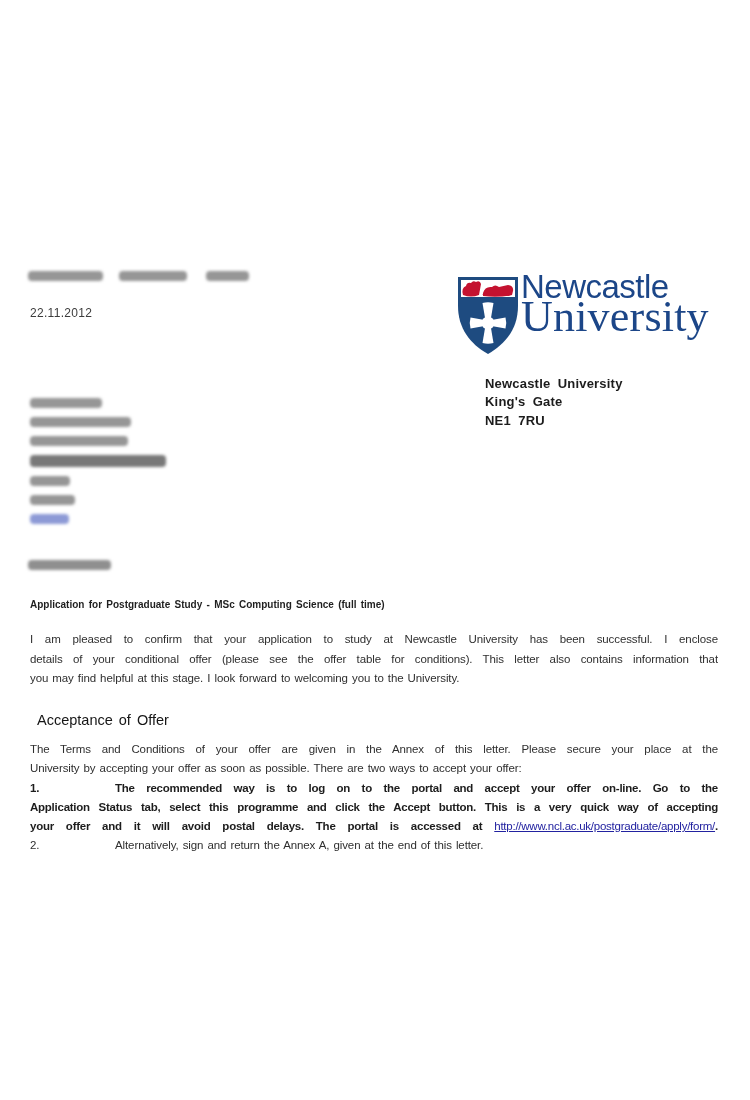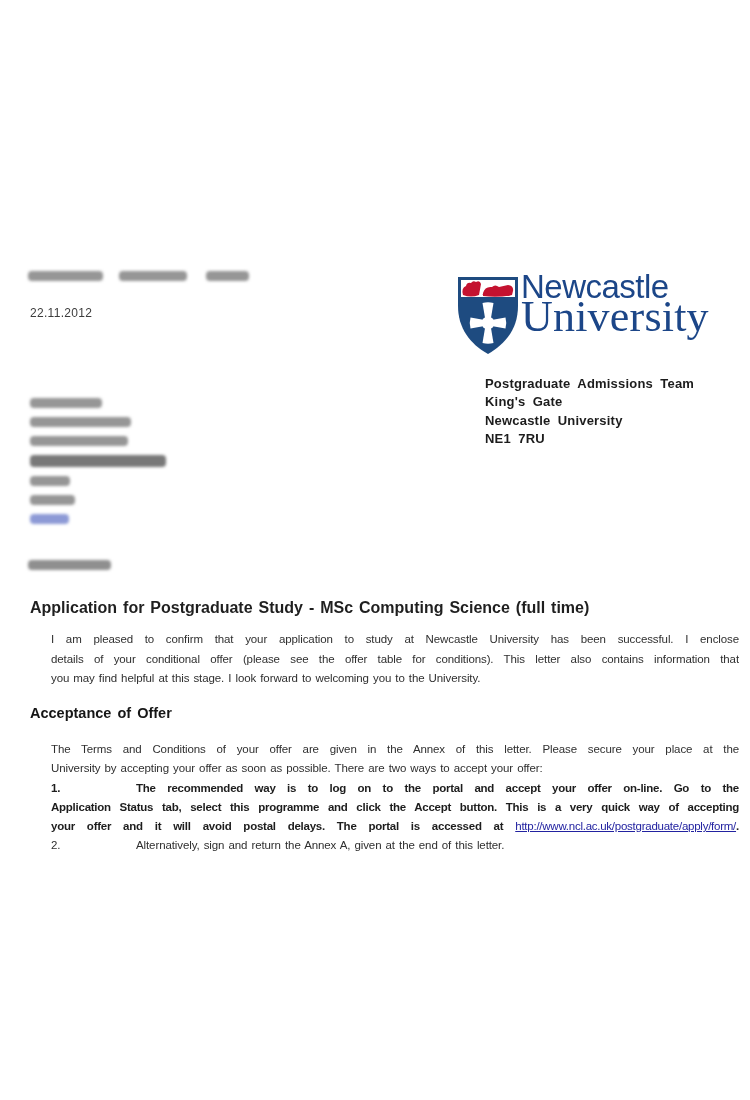--- a/index.html
+++ b/index.html
@@ -23,30 +23,30 @@
   .logo-text { position:absolute; left:521px; top:272px; line-height:30px; color:#1c4688; }
   .logo-line1 { font-size:33px; font-weight:normal; letter-spacing:-.5px; }
   .logo-line2 { font-family:"Liberation Serif","DejaVu Serif",serif; font-size:44px; letter-spacing:.2px; }
   
   .sender {
     position:absolute; left:485px; top:375px; font-size:13px; font-weight:bold;
     color:#1c1c1c; line-height:18.4px; word-spacing:3.5px; letter-spacing:.2px;
   }
   
   .subject {
-    position:absolute; left:30px; top:599px; font-size:16px; font-weight:bold;
+    position:absolute; left:30px; top:599px; font-size:10px; font-weight:bold;
     color:#1f1f1f; word-spacing:1.5px;
   }
   .para { position:absolute; left:30px; width:688px; font-size:11.5px; color:#2f2f2f;
-          letter-spacing:-.1px; word-spacing:1px;margin-left:21px; }
+          letter-spacing:-.1px; word-spacing:1px; }
   .para .line { display:block; white-space:nowrap; overflow:hidden; }
   .jline { text-align:justify; text-align-last:justify; }
   .intro { top:630px; line-height:19.5px; }
   .accept-heading {
-    position:absolute; left:30px; top:705px; margin:0; font-size:14.5px; font-weight:bold;
+    position:absolute; left:30px; top:705px; margin:7px; font-size:14.5px; font-weight:normal;
     color:#161616; word-spacing:2px;
   }
   .terms { top:740px; line-height:19px; }
   .item1 { top:779px; line-height:19px; font-weight:bold; color:#1d1d1d; letter-spacing:-.25px; }
   .item2 { top:836px; line-height:19px; }
   .numcol { display:inline-block; width:85px; }
   .portal-link { color:#2222a0; font-weight:normal; text-decoration:underline; cursor:pointer; }
 </style>
 </head>
 <body>
@@ -76,23 +76,22 @@
       <path d="M49.5 41.5 Q51 47 49.5 52.5 L34 49.8 V44.2 Z"></path>
       <circle cx="32" cy="47" r="6.5"></circle>
     </g>
   </svg>
   <div class="logo-text">
     <div class="logo-line1">Newcastle</div>
     <div class="logo-line2">University</div>
   </div>
 
   <div class="sender">
-    <div>Postgraduate Admissions Team</div>
+    <div>Newcastle University</div>
     <div>King's Gate</div>
-    <div>Newcastle University</div>
     <div>NE1 7RU</div>
   </div>
 
   <div class="recipient">
     <span class="redact-bar" style="width:72px;"></span>
     <span class="redact-bar" style="width:101px;"></span>
     <span class="redact-bar" style="width:98px;"></span>
     <span class="redact-bar" style="width:136px; height:12px; background:#787878;"></span>
     <span class="redact-bar" style="width:40px; margin-top:1px;"></span>
     <span class="redact-bar" style="width:45px;"></span>

